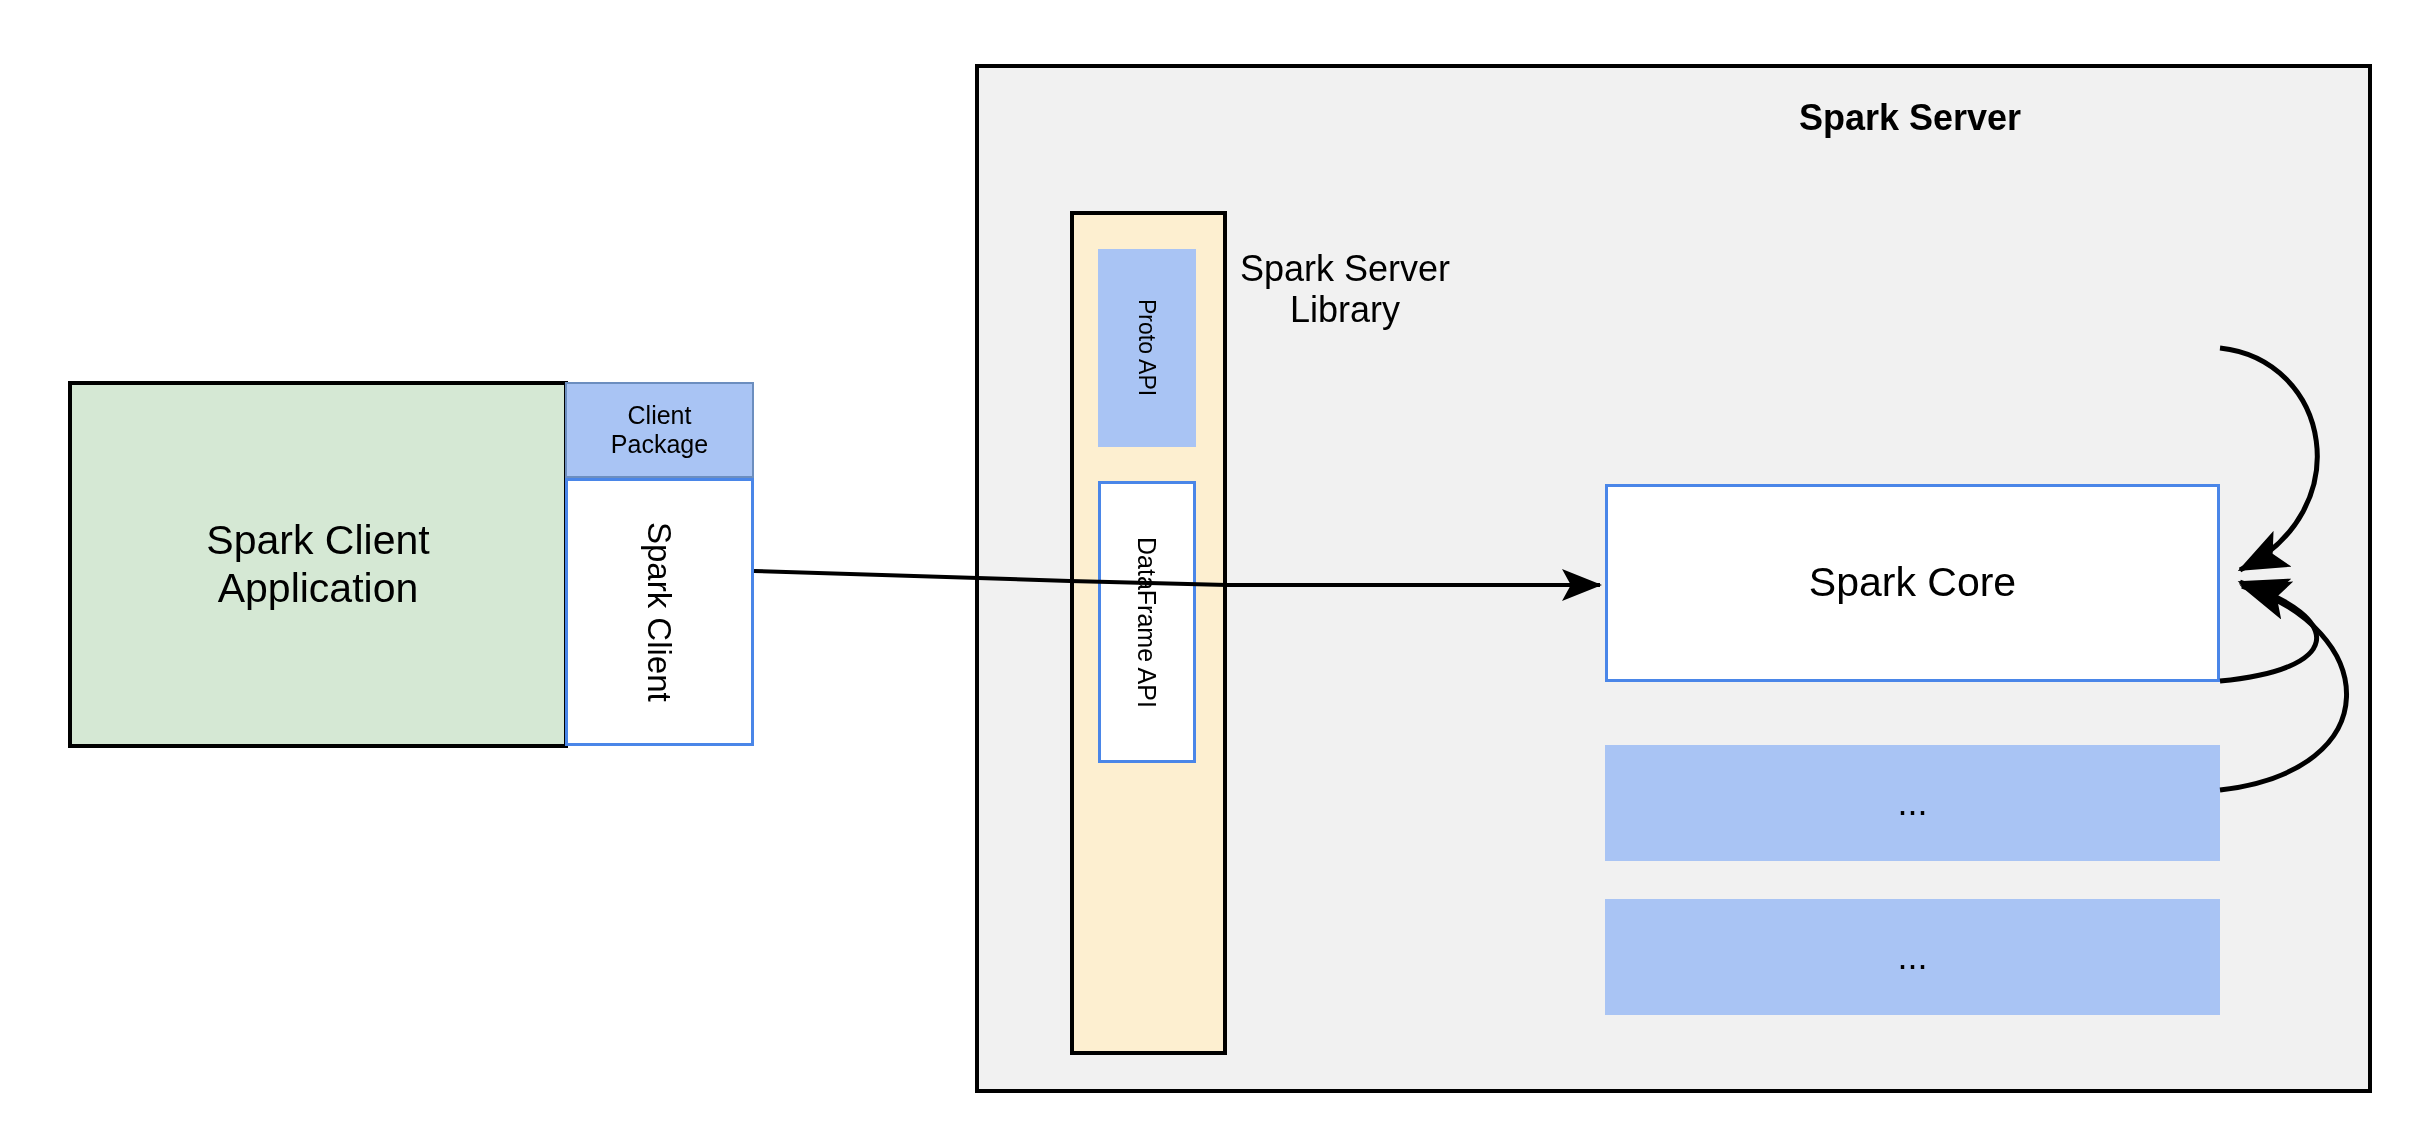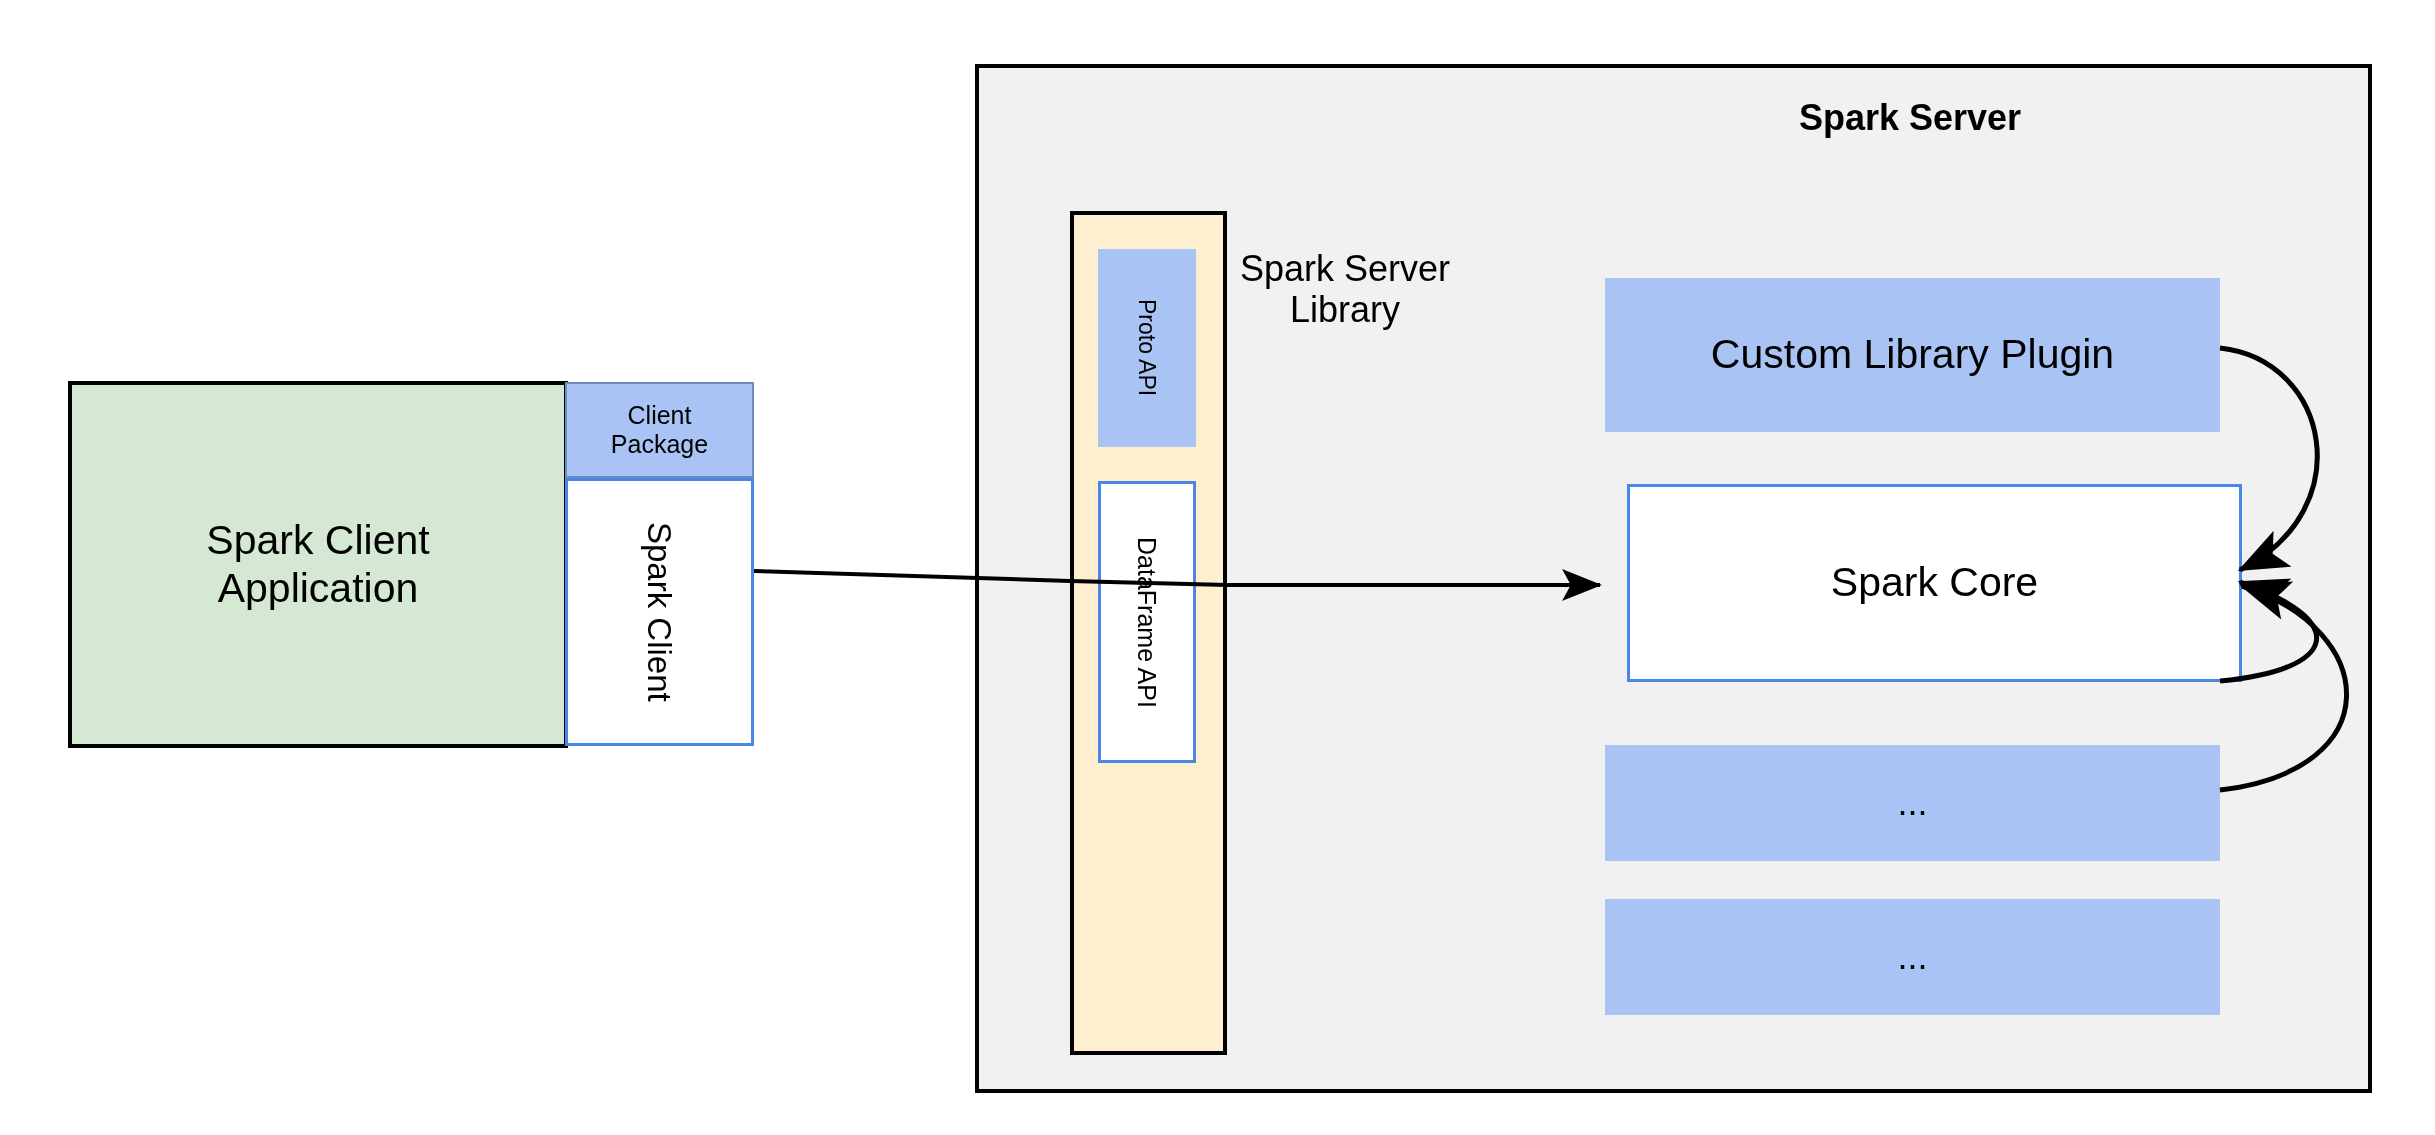--- a/index.html
+++ b/index.html
@@ -91,21 +91,20 @@
   #custom-library-plugin {
     left: 1605px; top: 278px; width: 615px; height: 154px;
     background: #a9c4f4;
     font-size: 41px;
   }
   #spark-core {
     left: 1605px; top: 484px; width: 615px; height: 198px;
     background: #ffffff;
     border: 3px solid #4a86e8;
     font-size: 41px;
-    margin-left: 22px;
   }
   #more-box-1 {
     left: 1605px; top: 745px; width: 615px; height: 116px;
     background: #a9c4f4;
     font-size: 36px;
   }
   #more-box-2 {
     left: 1605px; top: 899px; width: 615px; height: 116px;
     background: #a9c4f4;
     font-size: 36px;
@@ -133,21 +132,20 @@
   <div class="box" id="connect-api-column"></div>
 
   <div class="box" id="proto-api">
     <span class="vtext">Proto API</span>
   </div>
 
   <div class="box" id="dataframe-api">
     <span class="vtext">DataFrame API</span>
   </div>
 
-  <div class="box" id="custom-library-plugin">Custom Library Plugin</div>
 
   <div class="box" id="spark-core">Spark Core</div>
 
   <div class="box" id="more-box-1">...</div>
 
   <div class="box" id="more-box-2">...</div>
 
   <div class="box" id="client-app" style="white-space: pre-line;">Spark Client
 Application</div>
 

